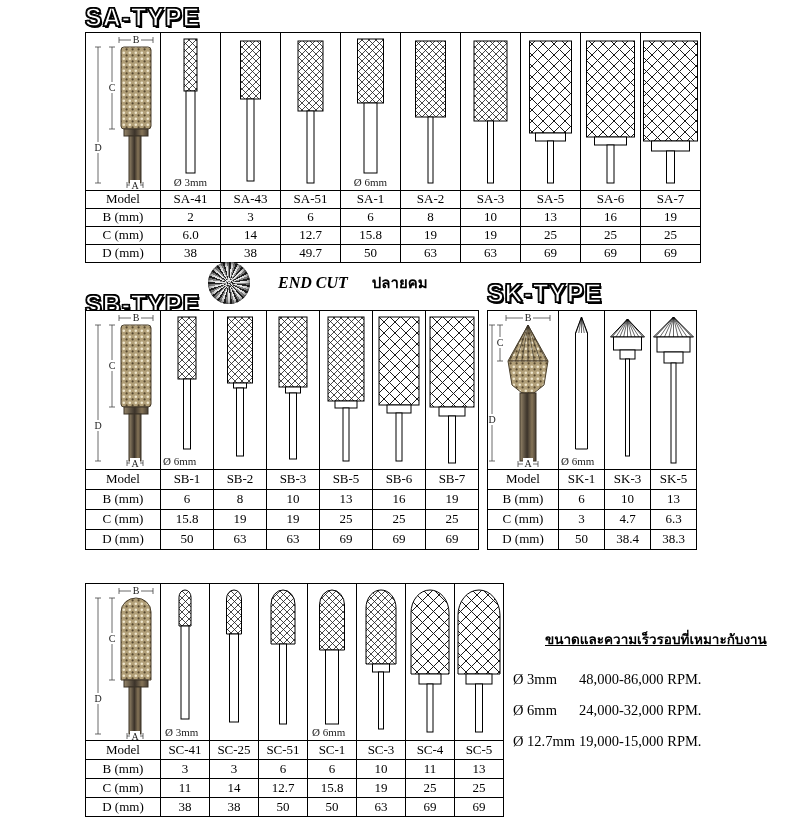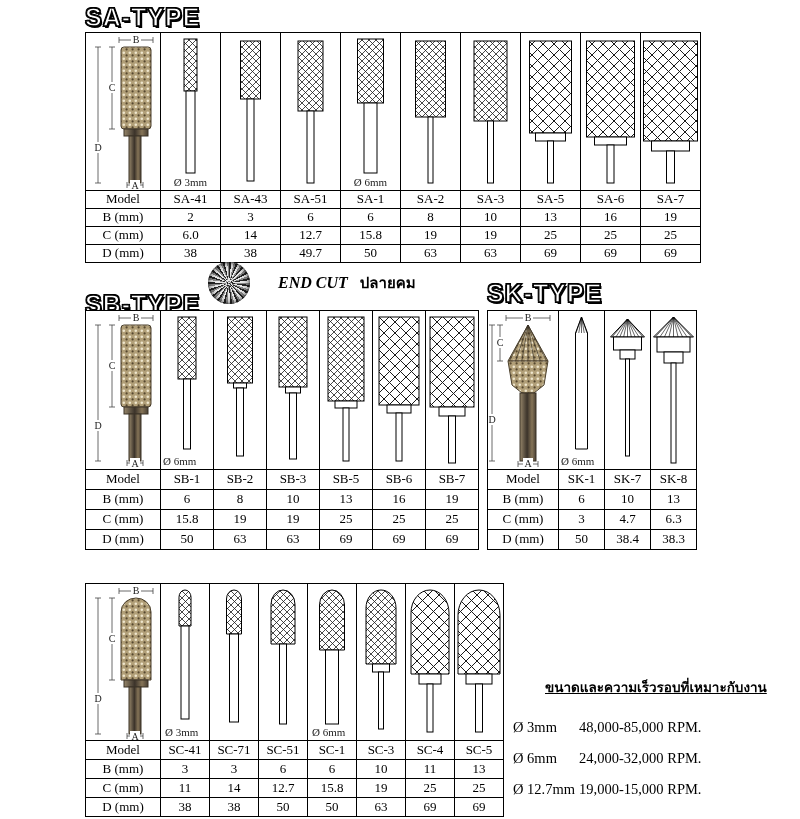--- a/index.html
+++ b/index.html
@@ -33,23 +33,23 @@
   .sc-table tbody.drows td{height:18px;}
 
   .shank-label{font:11px "Liberation Serif",serif;fill:#222;}
   .dim-label{font:10px "Liberation Serif",serif;fill:#222;}
 
   .endcut{position:absolute;left:208px;top:262px;display:flex;align-items:center;}
   .endcut-circle{width:42px;height:42px;border-radius:50%;flex:0 0 auto;
     background:repeating-conic-gradient(#242424 0deg 6deg,#e8e8e8 6deg 13deg,#8a8a8a 13deg 19deg);
     box-shadow:inset 0 0 7px rgba(0,0,0,.65), inset 0 0 2px rgba(0,0,0,.8);}
   .endcut-text{margin-left:28px;font:italic 700 16px "Liberation Serif",serif;white-space:nowrap;}
-  .endcut-thai{font:700 15px "DejaVu Sans","Liberation Sans",sans-serif;font-style:normal;margin-left:12px;}
-
-  .rpm{position:absolute;left:513px;top:628px;width:285px;margin-top:48px;}
+  .endcut-thai{font:700 15px "DejaVu Sans","Liberation Sans",sans-serif;font-style:normal;margin-left:24px;}
+
+  .rpm{position:absolute;left:513px;top:628px;width:285px;}
   .rpm-title{margin:0 0 0 32px;font:700 13.5px "DejaVu Sans","Liberation Sans",sans-serif;
     text-decoration:underline;}
   .rpm-item{display:flex;margin-top:16px;font-size:14.5px;line-height:15px;
     font-family:"Liberation Serif",serif;}
   .rpm-item:first-of-type{margin-top:22px;}
   .rpm-size{width:66px;flex:0 0 auto;}
 </style>
 </head>
 <body>
 
@@ -451,22 +451,22 @@
               <rect x="13" y="41" width="19" height="11" fill="#fff" stroke="#000" stroke-width="1"></rect>
               <rect x="20" y="52" width="5" height="100" fill="#fff" stroke="#000" stroke-width="1"></rect>
             </svg>
           </td>
       </tr>
     </tbody>
     <tbody class="drows">
         <tr>
           <td>Model</td>
           <td>SK-1</td>
-          <td>SK-7</td>
-          <td>SK-8</td>
+          <td>SK-3</td>
+          <td>SK-5</td>
         </tr>
         <tr>
           <td>B (mm)</td>
           <td>6</td>
           <td>10</td>
           <td>13</td>
         </tr>
         <tr>
           <td>C (mm)</td>
           <td>3</td>
@@ -568,21 +568,21 @@
               <rect x="11" y="90" width="26" height="10" fill="#fff" stroke="#000" stroke-width="1"></rect>
               <rect x="20.5" y="100" width="7" height="48" fill="#fff" stroke="#000" stroke-width="1"></rect>
             </svg>
           </td>
       </tr>
     </tbody>
     <tbody class="drows">
         <tr>
           <td>Model</td>
           <td>SC-41</td>
-          <td>SC-71</td>
+          <td>SC-25</td>
           <td>SC-51</td>
           <td>SC-1</td>
           <td>SC-3</td>
           <td>SC-4</td>
           <td>SC-5</td>
         </tr>
         <tr>
           <td>B (mm)</td>
           <td>3</td>
           <td>3</td>
@@ -612,21 +612,21 @@
           <td>69</td>
           <td>69</td>
         </tr>
       </tbody>
   </table>
 
   <div class="rpm">
     <p class="rpm-title">ขนาดและความเร็วรอบที่เหมาะกับงาน</p>
     <div class="rpm-item">
       <span class="rpm-size">Ø 3mm</span>
-      <span class="rpm-value">48,000-85,000 RPM.</span>
+      <span class="rpm-value">48,000-86,000 RPM.</span>
     </div>
     <div class="rpm-item">
       <span class="rpm-size">Ø 6mm</span>
       <span class="rpm-value">24,000-32,000 RPM.</span>
     </div>
     <div class="rpm-item">
       <span class="rpm-size">Ø 12.7mm</span>
       <span class="rpm-value">19,000-15,000 RPM.</span>
     </div>
   </div>

